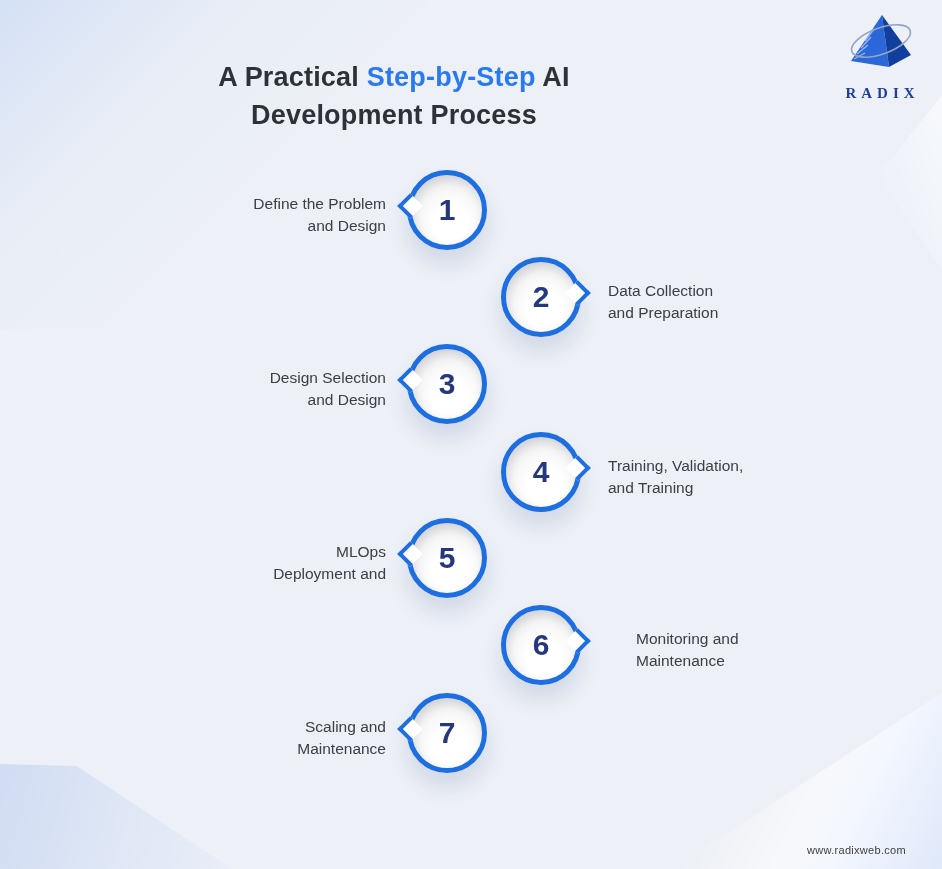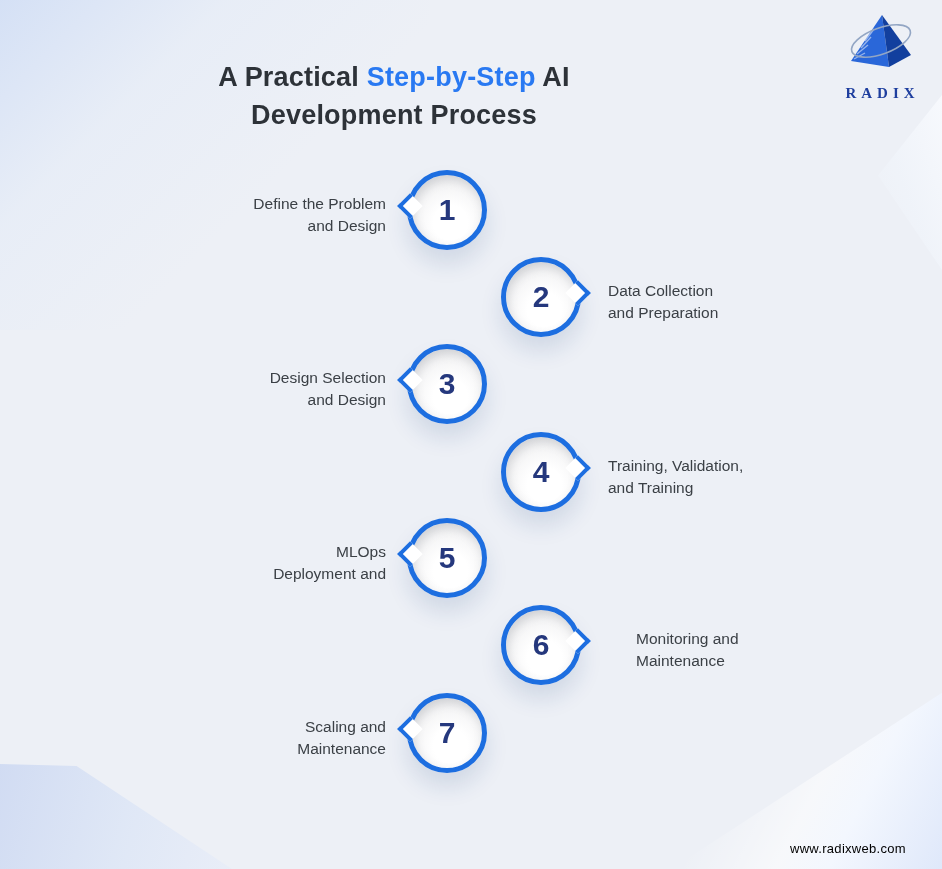--- a/index.html
+++ b/index.html
@@ -74,21 +74,21 @@
   
   .c1 { left:407px; top:170px; } .l1 { top:193px; }
   .c2 { left:501px; top:257px; } .l2 { top:280px; }
   .c3 { left:407px; top:344px; } .l3 { top:367px; }
   .c4 { left:501px; top:432px; } .l4 { top:455px; }
   .c5 { left:407px; top:518px; } .l5 { top:541px; }
   .c6 { left:501px; top:605px; } .l6 { top:628px;margin-left:28px; }
   .c7 { left:407px; top:693px; } .l7 { top:716px; }
 
   .website {
-    position:absolute; right:36px; bottom:13px; font-size:13px; color:#000000;
+    position:absolute; right:36px; bottom:13px; font-size:11px; color:#404040;
     letter-spacing:.3px;
   }
 </style>
 </head>
 <body>
 
 <div class="canvas">
 
   <div class="bg-top-left"></div>
   <div class="bg-bottom-left"></div>

